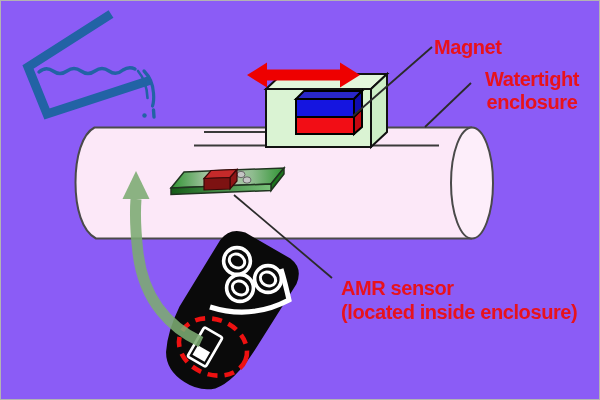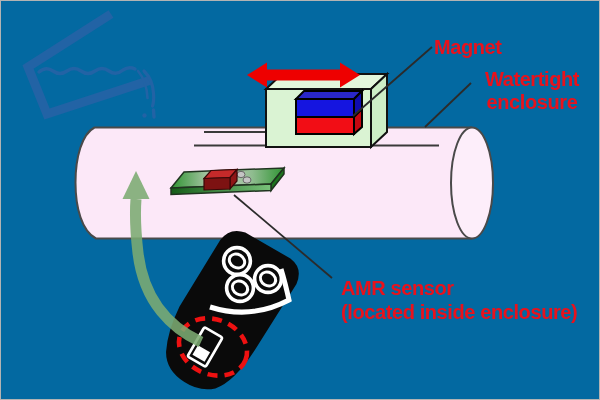--- a/index.html
+++ b/index.html
@@ -1,16 +1,16 @@
 <!DOCTYPE html>
 <html><head>
 <meta charset="utf-8">
 <style>
   html,body{margin:0;padding:0;background:#fff;}
-  .frame{width:600px;height:400px;box-sizing:border-box;border:1px solid #b3b3b3;background:#0369a1;position:relative;font-family:"Liberation Sans",sans-serif;}
+  .frame{width:600px;height:400px;box-sizing:border-box;border:1px solid #b3b3b3;background:#8b5cf6;position:relative;font-family:"Liberation Sans",sans-serif;}
   svg{display:block;}
   .label{font-family:"Liberation Sans",sans-serif;font-weight:700;font-size:20px;letter-spacing:-0.4px;}
 </style>
 </head>
 <body>
 
 <div class="frame">
 <svg width="600" height="400" viewBox="0 0 600 400">
   <defs>
     <linearGradient id="pcbTop" x1="0" y1="0" x2="1" y2="0">

